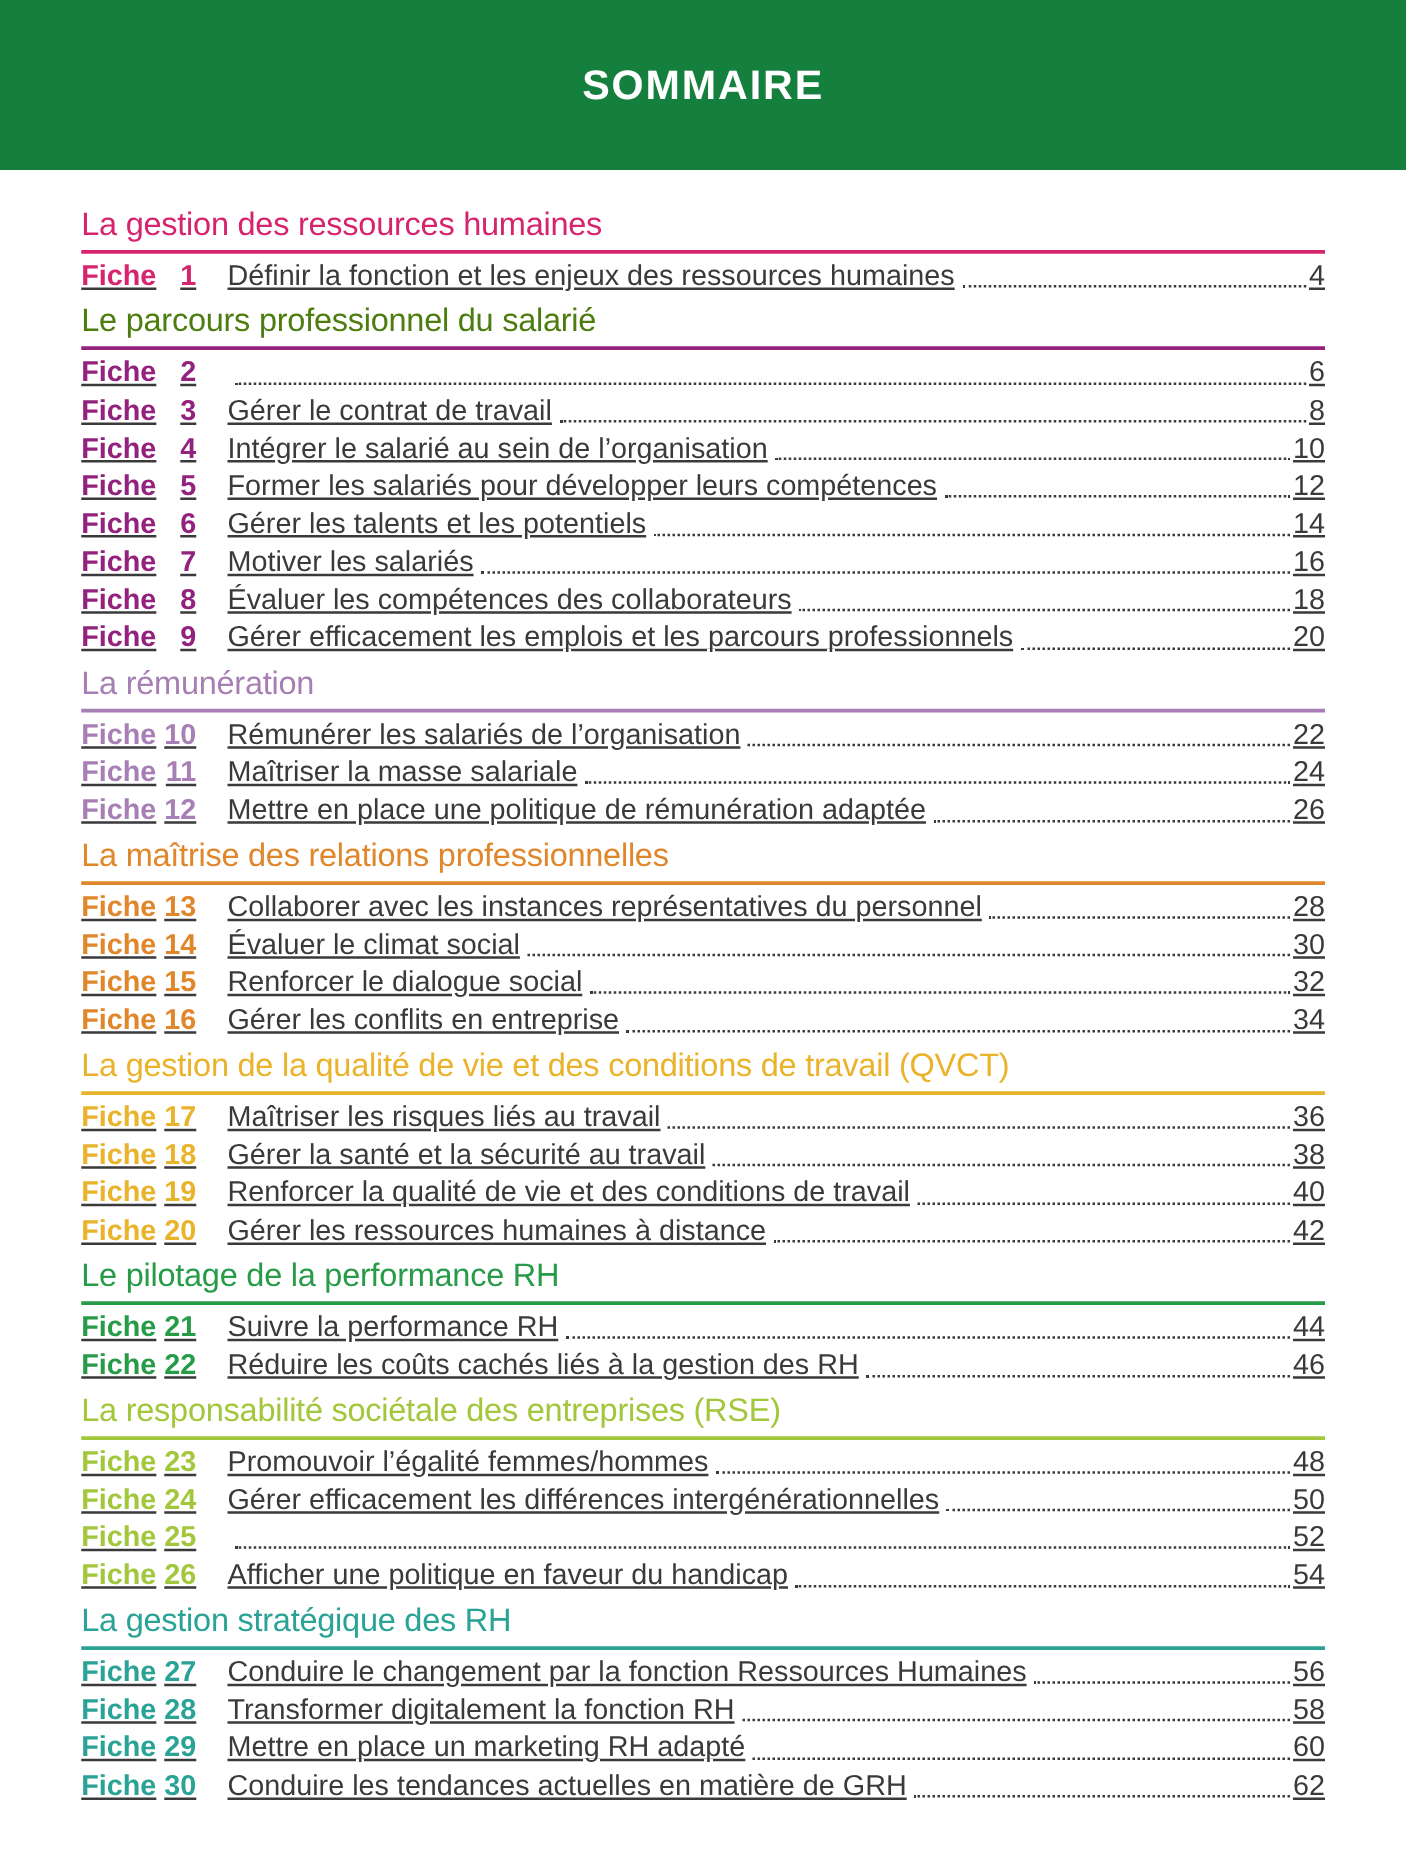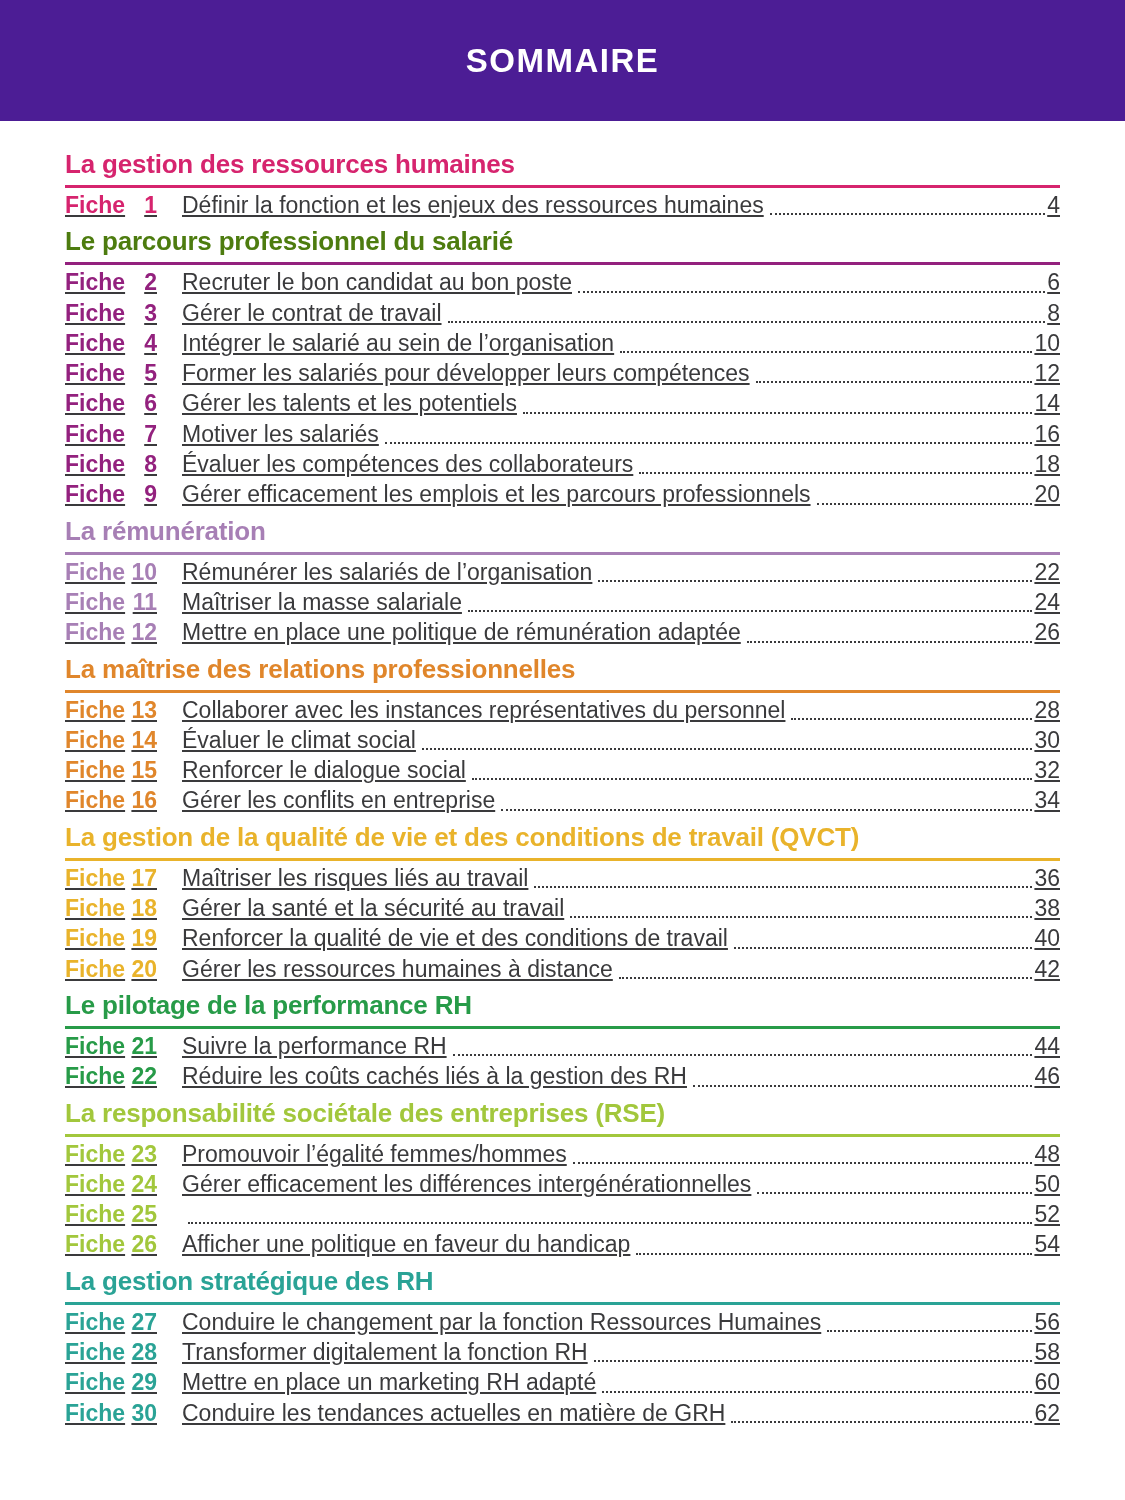--- a/index.html
+++ b/index.html
@@ -6,38 +6,38 @@
   html, body {
     width: 1125px;
     background: #ffffff;
     font-family: "Liberation Sans", sans-serif;
     color: #3a3a3c;
   }
   .page { width: 1125px; height: 1500px; background: #fff; overflow: hidden; }
 
   .banner {
     width: 100%;
-    height: 121px;
-    background: #4c1d95;
+    height: 136px;
+    background: #15803d;
     display: flex;
     align-items: center;
     justify-content: center;
   }
   .banner h1 {
     color: #ffffff;
     font-size: 33px;
     font-weight: bold;
     letter-spacing: 1.5px;
   }
 
   .toc { padding: 0 65px; }
 
   .sec-head {
     font-size: 26px;
-    font-weight: bold;
+    font-weight: normal;
     letter-spacing: -0.2px;
     line-height: 31px;
     padding-bottom: 5px;
     border-bottom: 3px solid;
     margin-top: 4px;
   }
   .section:first-child .sec-head { margin-top: 28px; }
 
   .entries { list-style: none; margin-top: 4px; text-decoration: underline; }
   .entry {
@@ -89,21 +89,20 @@
   </section>
 
   <section class="section">
     <h2 class="sec-head" style="color: #4d7c0f; border-bottom-color: rgb(147, 33, 126);">Le parcours professionnel du salarié</h2>
     <ul class="entries">
   <li class="entry">
     <span class="fiche" style="color: rgb(147, 33, 126);">
       <span class="fiche-word">Fiche</span>
       <span class="fiche-num">2</span>
     </span>
-    <span class="title">Recruter le bon candidat au bon poste</span>
     <span class="dots"></span>
     <span class="pg">6</span>
   </li>
 
   <li class="entry">
     <span class="fiche" style="color: rgb(147, 33, 126);">
       <span class="fiche-word">Fiche</span>
       <span class="fiche-num">3</span>
     </span>
     <span class="title">Gérer le contrat de travail</span>

